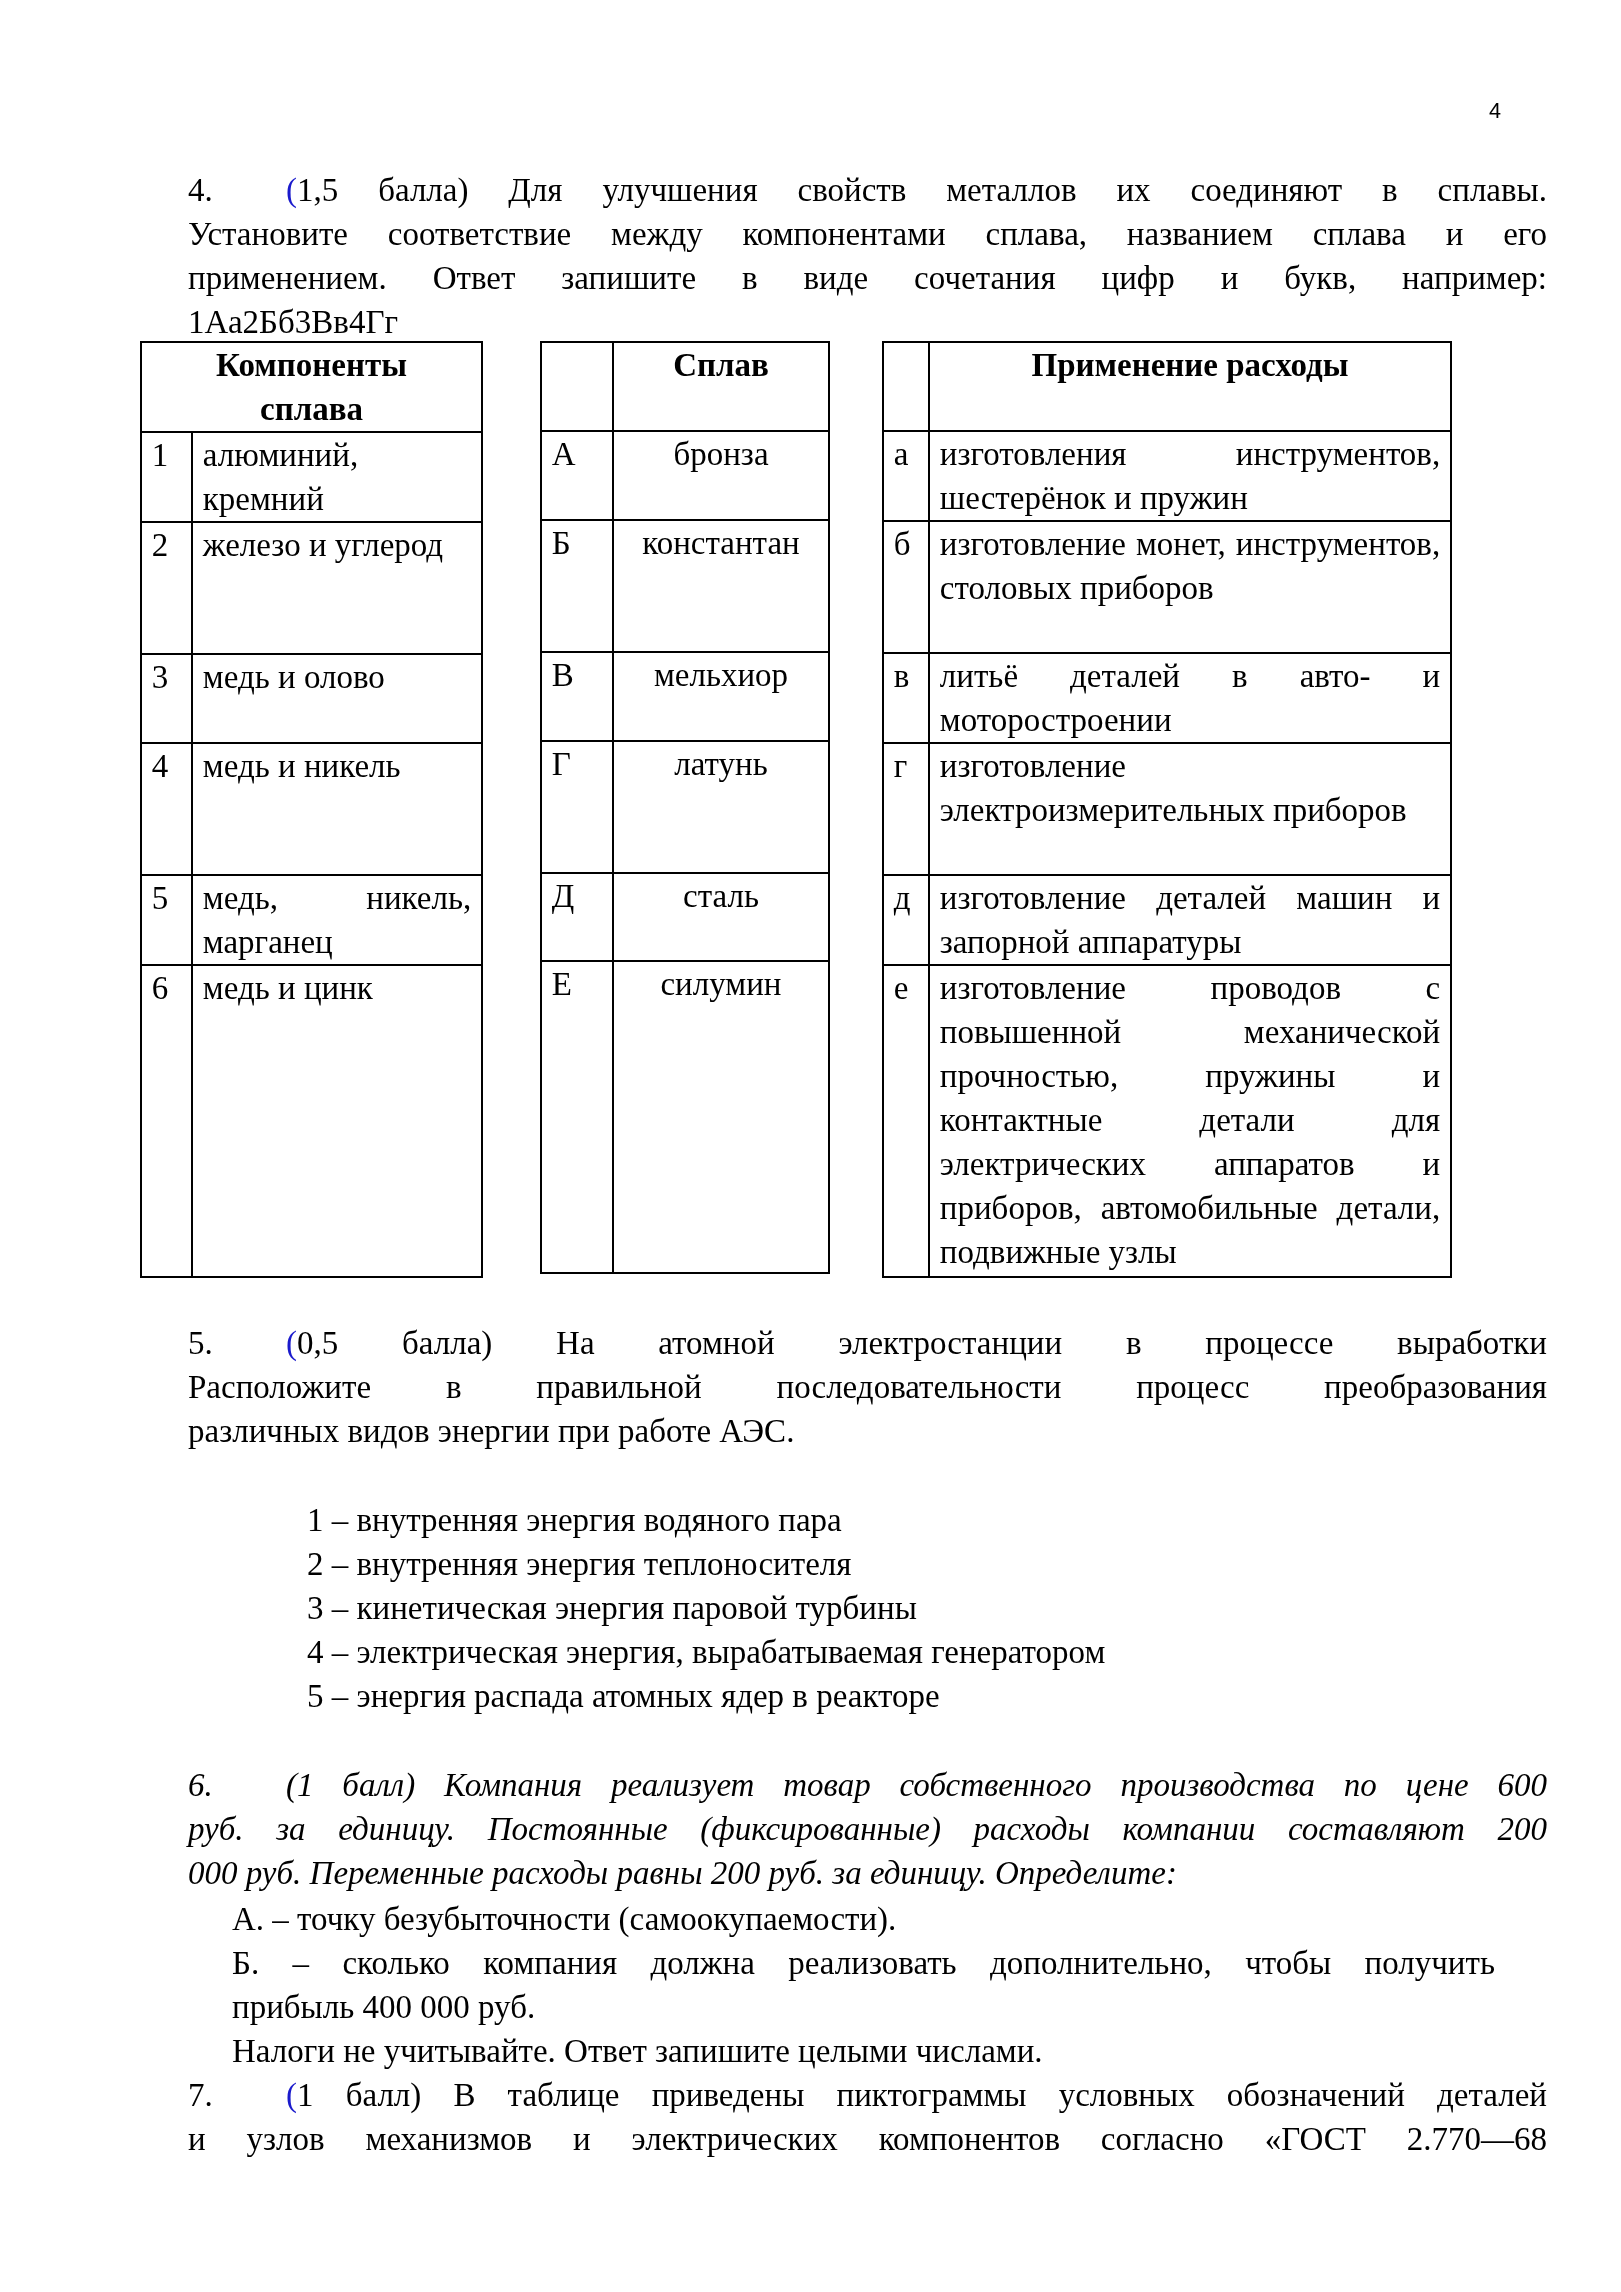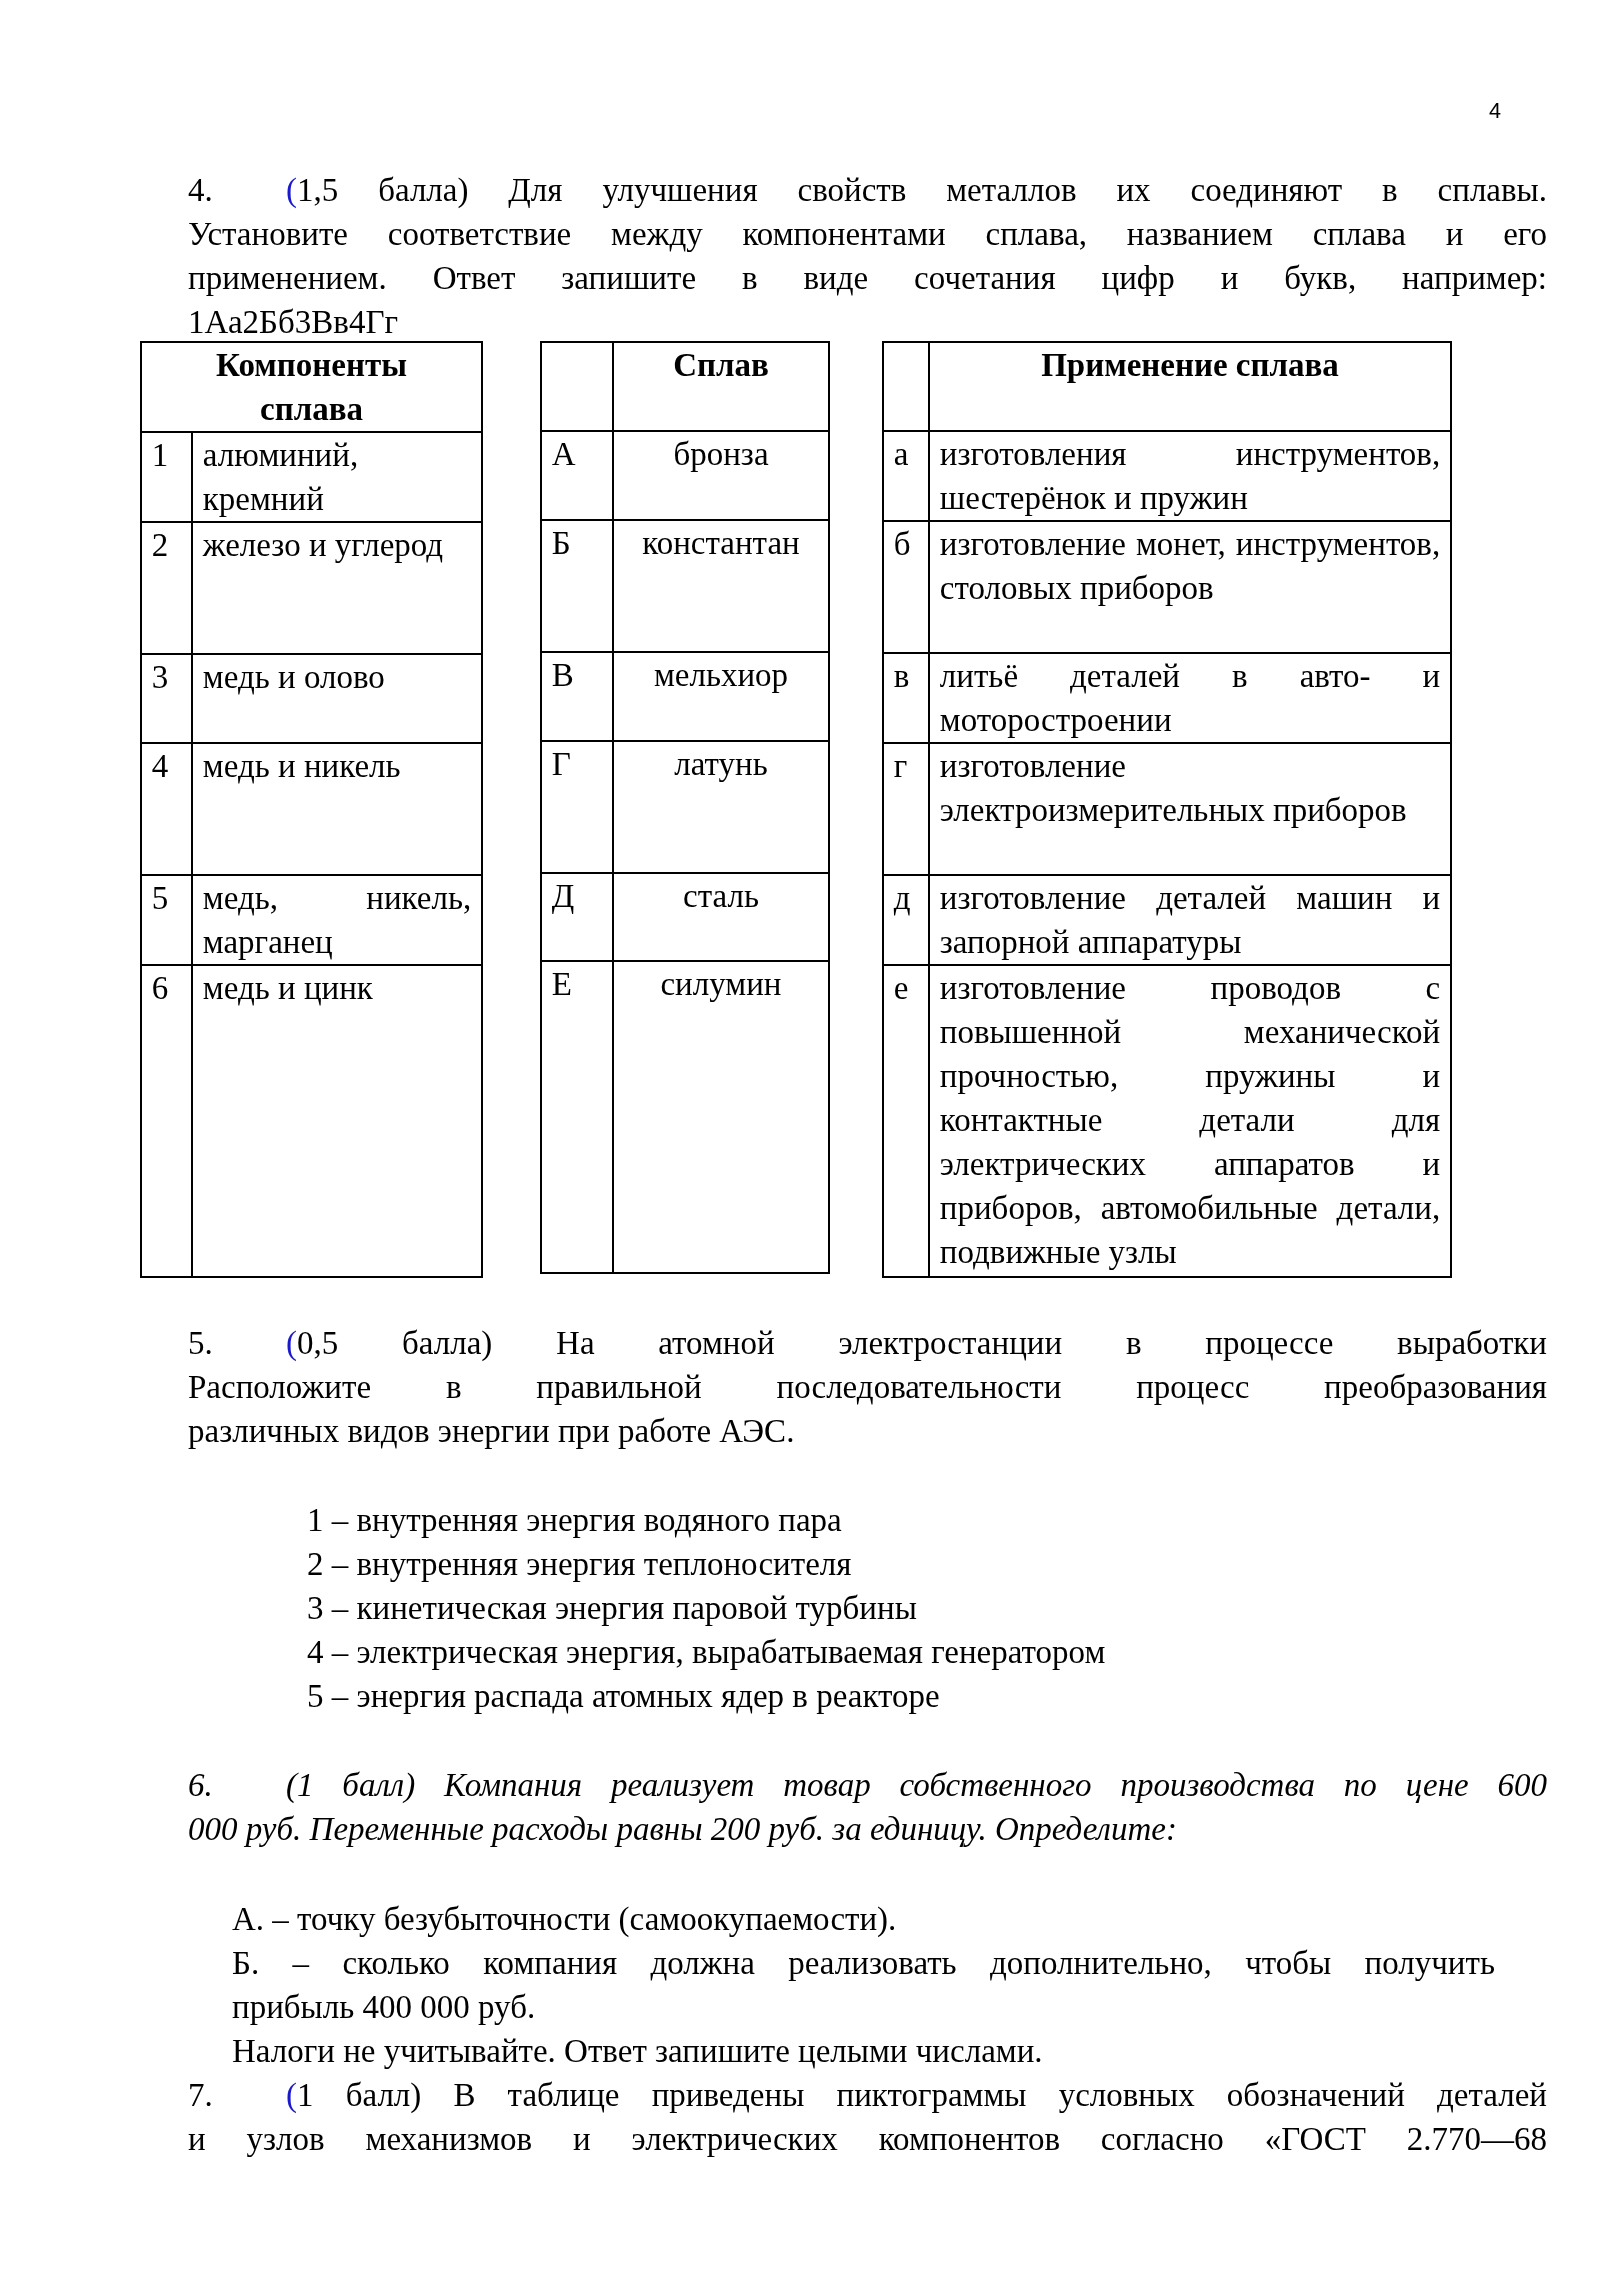--- a/index.html
+++ b/index.html
@@ -129,21 +129,21 @@
   </table>
 
 <table class="t" style="left:882px; top:341px; width:570px;">
   <colgroup>
       <col style="width:46px">
       <col>
     </colgroup>
   <tbody>
       <tr style="height:89px;">
     <td style="border:2.5px solid #000;"></td>
-    <th>Применение сплава</th>
+    <th>Применение расходы</th>
   </tr>
   <tr style="height:89px;">
     <td class="key">а</td>
     <td class="val">изготовления инструментов, шестерёнок и пружин</td>
   </tr>
   <tr style="height:132px;">
     <td class="key">б</td>
     <td class="val">изготовление монет, инструментов, столовых приборов</td>
   </tr>
   <tr style="height:89px;">
@@ -174,20 +174,21 @@
 <div class="list" style="top:1498px;">
   <div>1 – внутренняя энергия водяного пара</div>
   <div>2 – внутренняя энергия теплоносителя</div>
   <div>3 – кинетическая энергия паровой турбины</div>
   <div>4 – электрическая энергия, вырабатываемая генератором</div>
   <div>5 – энергия распада атомных ядер в реакторе</div>
 </div>
 
 <div class="para" style="top:1763px;font-style:italic;">
   <span class="line"><span class="num">6.</span><span>(1 балл) Компания реализует товар собственного производства по цене 600</span></span>
+  <span class="line">руб. за единицу. Постоянные (фиксированные) расходы компании составляют 200</span>
   <span class="line-left">000 руб. Переменные расходы равны 200 руб. за единицу. Определите:</span>
 </div>
 
 <div class="sub" style="top:1897px;">
   <span class="line-left">А. – точку безубыточности (самоокупаемости).</span>
   <span class="line">Б. – сколько компания должна реализовать дополнительно, чтобы получить</span>
   <span class="line-left">прибыль 400 000 руб.</span>
   <span class="line-left">Налоги не учитывайте. Ответ запишите целыми числами.</span>
 </div>
 

